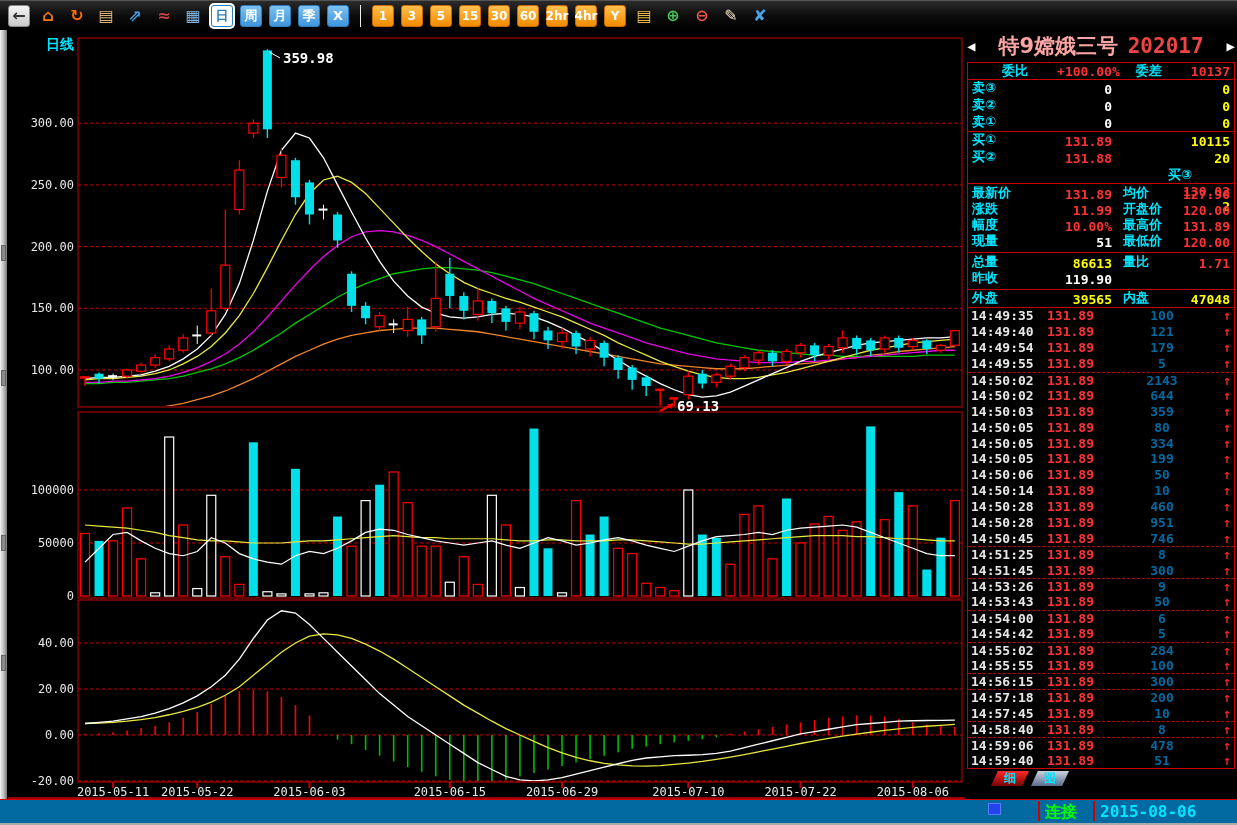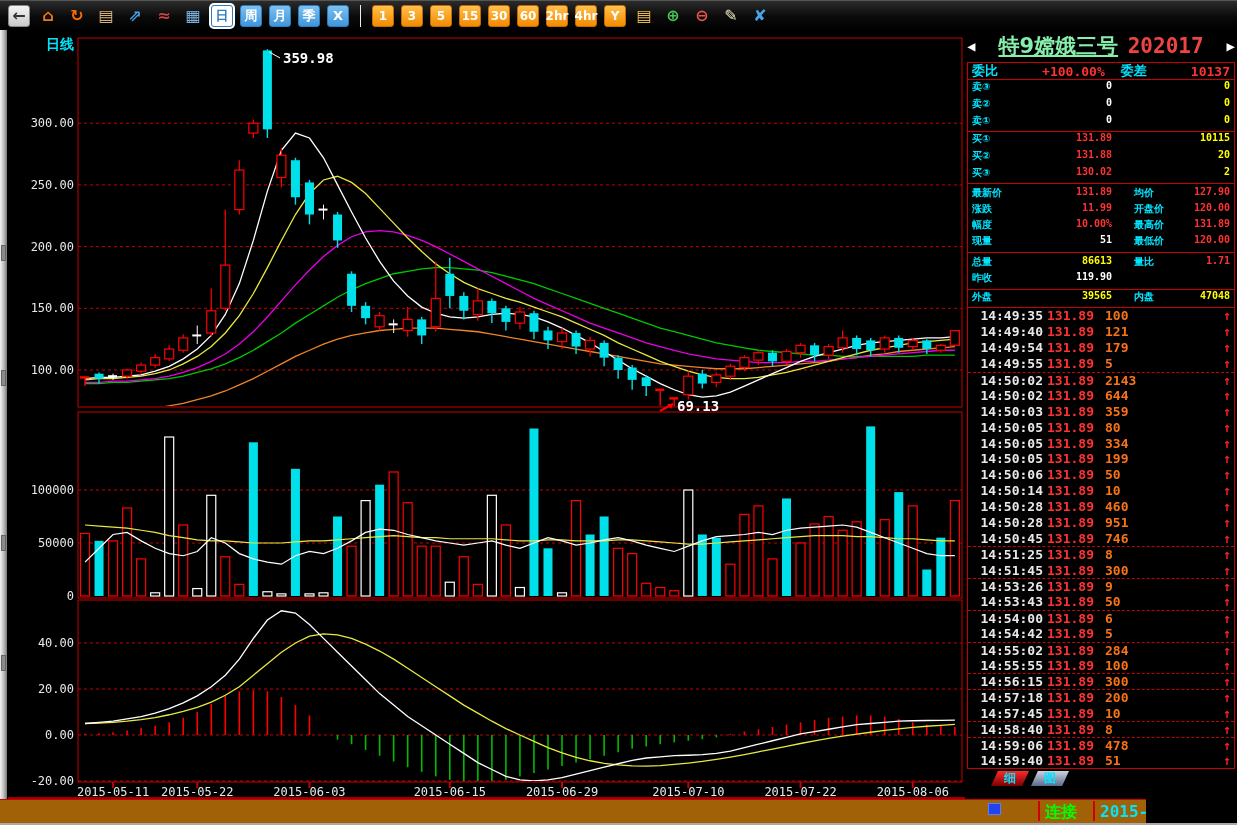--- a/index.html
+++ b/index.html
@@ -29,53 +29,53 @@
   
   #charts { position:absolute; left:0; top:30px; width:965px; height:770px; }
   #chart-svg { position:absolute; left:0; top:0; }
   #chart-svg text { font-family:"DejaVu Sans Mono","Liberation Mono",monospace; }
 
   
   #rp { position:absolute; left:965px; top:30px; width:272px; height:770px; background:#000;
     font-family:"DejaVu Sans Mono","Liberation Mono",monospace; font-weight:bold; }
   #rp-header { height:32px; display:flex; align-items:center; justify-content:space-between; padding:0 2px; }
   #rp-header .arr { color:#fff; font-size:14px; }
-  #rp-header .nm { color:#86efac; font-size:21px; letter-spacing:0px;
-      font-family:"DejaVu Sans","Liberation Sans",sans-serif; font-weight:bold;text-decoration:underline; }
+  #rp-header .nm { color:#fca5a5; font-size:21px; letter-spacing:0px;
+      font-family:"DejaVu Sans","Liberation Sans",sans-serif; font-weight:bold; }
   #rp-header .cd { color:#ef4444; font-size:21px; }
   .rbox { border:1px solid #c80000; border-bottom:none; margin:0 2px; }
   .rrow { display:flex; align-items:center; height:17px; padding:0 4px; font-size:13px;
       border-bottom:1px solid #c80000; }
-  .rrow .lab { color:#00e5ff; font-family:"DejaVu Sans","Liberation Sans",sans-serif; font-size:13px; }
+  .rrow .lab { color:#00e5ff; font-family:"DejaVu Sans","Liberation Sans",sans-serif; font-size:13px;margin-left:30px; }
   .grp { border-bottom:1px solid #c80000; }
-  .tworow { display:flex; height:16px; align-items:flex-start; padding:0 4px; font-size:10px; }
+  .tworow { display:flex; height:16px; align-items:flex-end; padding:0 4px; font-size:13px; }
   .tworow .c-lab { color:#00e5ff; font-family:"DejaVu Sans","Liberation Sans",sans-serif; width:62px; }
   .tworow .c-v1 { width:78px; text-align:right; }
-  .tworow .c-lab2 { color:#00e5ff; font-family:"DejaVu Sans","Liberation Sans",sans-serif; margin-left:22px; width:54px; }
+  .tworow .c-lab2 { color:#00e5ff; font-family:"DejaVu Sans","Liberation Sans",sans-serif; margin-left:11px; width:54px; }
   .tworow .c-v2 { flex:1; text-align:right; }
   .red { color:#ff3232; } .yel { color:#ffff00; } .wht { color:#ffffff; }
 
   #tape { border:1px solid #c80000; margin:0 2px; height:462px; overflow:hidden; }
   .trow { display:flex; align-items:center; height:15.9px; padding:0 3px; font-size:13px; }
   .trow.sep { border-top:1px dashed #c80000; }
-  .trow .tt { color:#e8e8e8; width:72px;text-align:right; }
+  .trow .tt { color:#e8e8e8; width:72px; }
   .trow .tp { color:#ff3232; width:62px; text-align:left; padding-left:4px; }
-  .trow .tv { flex:1; text-align:left; color:#f97316; }
+  .trow .tv { flex:1; text-align:center; color:#0369a1; }
   .trow .ta { width:12px; text-align:right; color:#ff2020; }
 
   #rp-tabs { height:17px; display:flex; align-items:flex-end; padding-left:26px; gap:2px; }
   .rtab { height:15px; width:38px; color:#00e5ff; font-size:12px; text-align:center; line-height:15px;
      font-family:"DejaVu Sans","Liberation Sans",sans-serif;
      clip-path:polygon(18% 0,100% 0,82% 100%,0 100%); }
   .rtab.t0 { background:linear-gradient(#ff2a2a,#7a0000); }
   .rtab.t1 { background:linear-gradient(#cdd3e0,#5a6b8c); }
 
   
-  #statusbar { position:absolute; left:0; top:799px; width:1146px; height:24px;
-     border-top:1px solid #d00000; background:#a16207;
+  #statusbar { position:absolute; left:0; top:799px; width:1237px; height:24px;
+     border-top:1px solid #d00000; background:#0369a1;
      font-family:"DejaVu Sans Mono","Liberation Mono",monospace; font-weight:bold; }
   #statusbar .blue-chip { position:absolute; left:988px; top:3px; width:13px; height:12px; background:#2244ee; border:1px solid #5a7cff; }
   #conn { position:absolute; left:1045px; top:2px; color:#00ff00; font-size:16px;
      font-family:"DejaVu Sans","Liberation Sans",sans-serif; font-weight:bold;}
   .st-sep { position:absolute; top:1px; width:2px; height:20px; background:#d00000; }
   #dt { position:absolute; left:1100px; top:2px; color:#00e5ff; font-size:16px; }
   #bottom-edge { position:absolute; left:0; top:823px; width:1237px; height:2px; background:#aaa; }
 </style>
 </head>
 <body>
@@ -491,21 +491,21 @@
           <div class="tworow" style="height: 17px;">
             <span class="c-lab">买①</span>
             <span class="c-v1 red">131.89</span>
             <span class="c-v2 yel">10115</span>
           </div>
           <div class="tworow" style="height: 17px;">
             <span class="c-lab">买②</span>
             <span class="c-v1 red">131.88</span>
             <span class="c-v2 yel">20</span>
           </div>
-          <div class="tworow" style="height: 17px;">
+          <div class="tworow" style="height: 17px; flex-direction: column;">
             <span class="c-lab">买③</span>
             <span class="c-v1 red">130.02</span>
             <span class="c-v2 yel">2</span>
           </div>
         </div>
       <div id="stats1" class="grp" style="padding:2px 0">
           <div class="tworow">
             <span class="c-lab">最新价</span>
             <span class="c-v1 red">131.89</span>
             <span class="c-lab2">均价</span>

